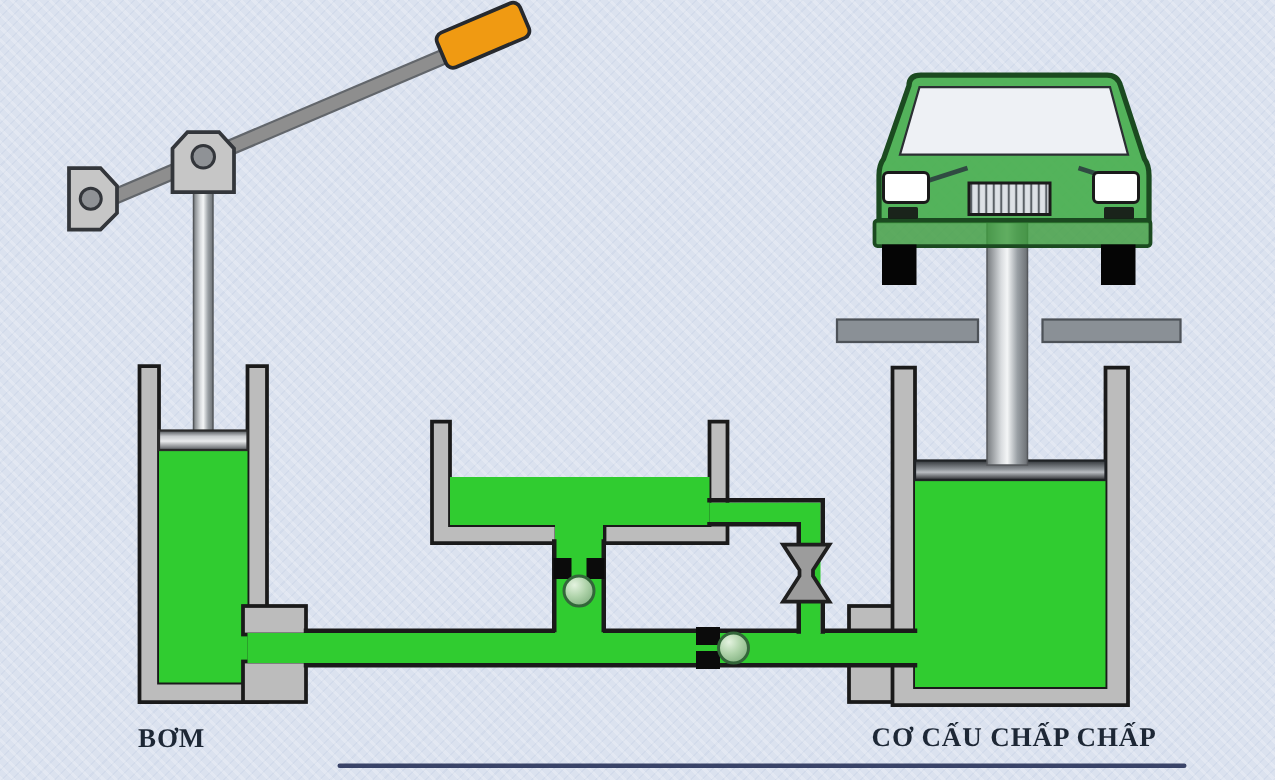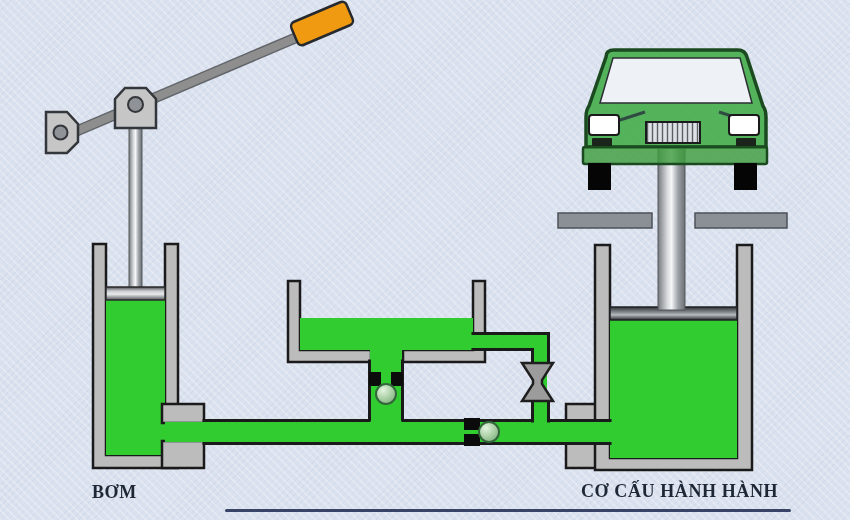--- a/index.html
+++ b/index.html
@@ -140,16 +140,16 @@
       <rect x="646" y="122" width="54" height="21" fill="url(#grillePat)" stroke="#1a1a1a" stroke-width="2"></rect>
       <rect x="592" y="138" width="20" height="8" rx="1" fill="#141414" opacity="0.9"></rect>
       <rect x="736" y="138" width="20" height="8" rx="1" fill="#141414" opacity="0.9"></rect>
       <rect x="583" y="147" width="184" height="17" rx="2" fill="var(--car-bumper,#3f9e3f)" fill-opacity="0.82" stroke="#1b4a20" stroke-width="2.5"></rect>
       <rect x="588" y="163" width="23" height="27" fill="#050505"></rect>
       <rect x="734" y="163" width="23" height="27" fill="#050505"></rect>
     </g>
   </svg>
 
   <div class="diagram-label" style="left:92px;top:482px;">BƠM</div>
-  <div class="diagram-label" style="left:581px;top:481px;">CƠ CẤU HÀNH HÀNH</div>
+  <div class="diagram-label" style="left:581px;top:481px;">CƠ CẤU CHẤP CHẤP</div>
 
   <div class="baseline"></div>
 </div>
 
 </body></html>

